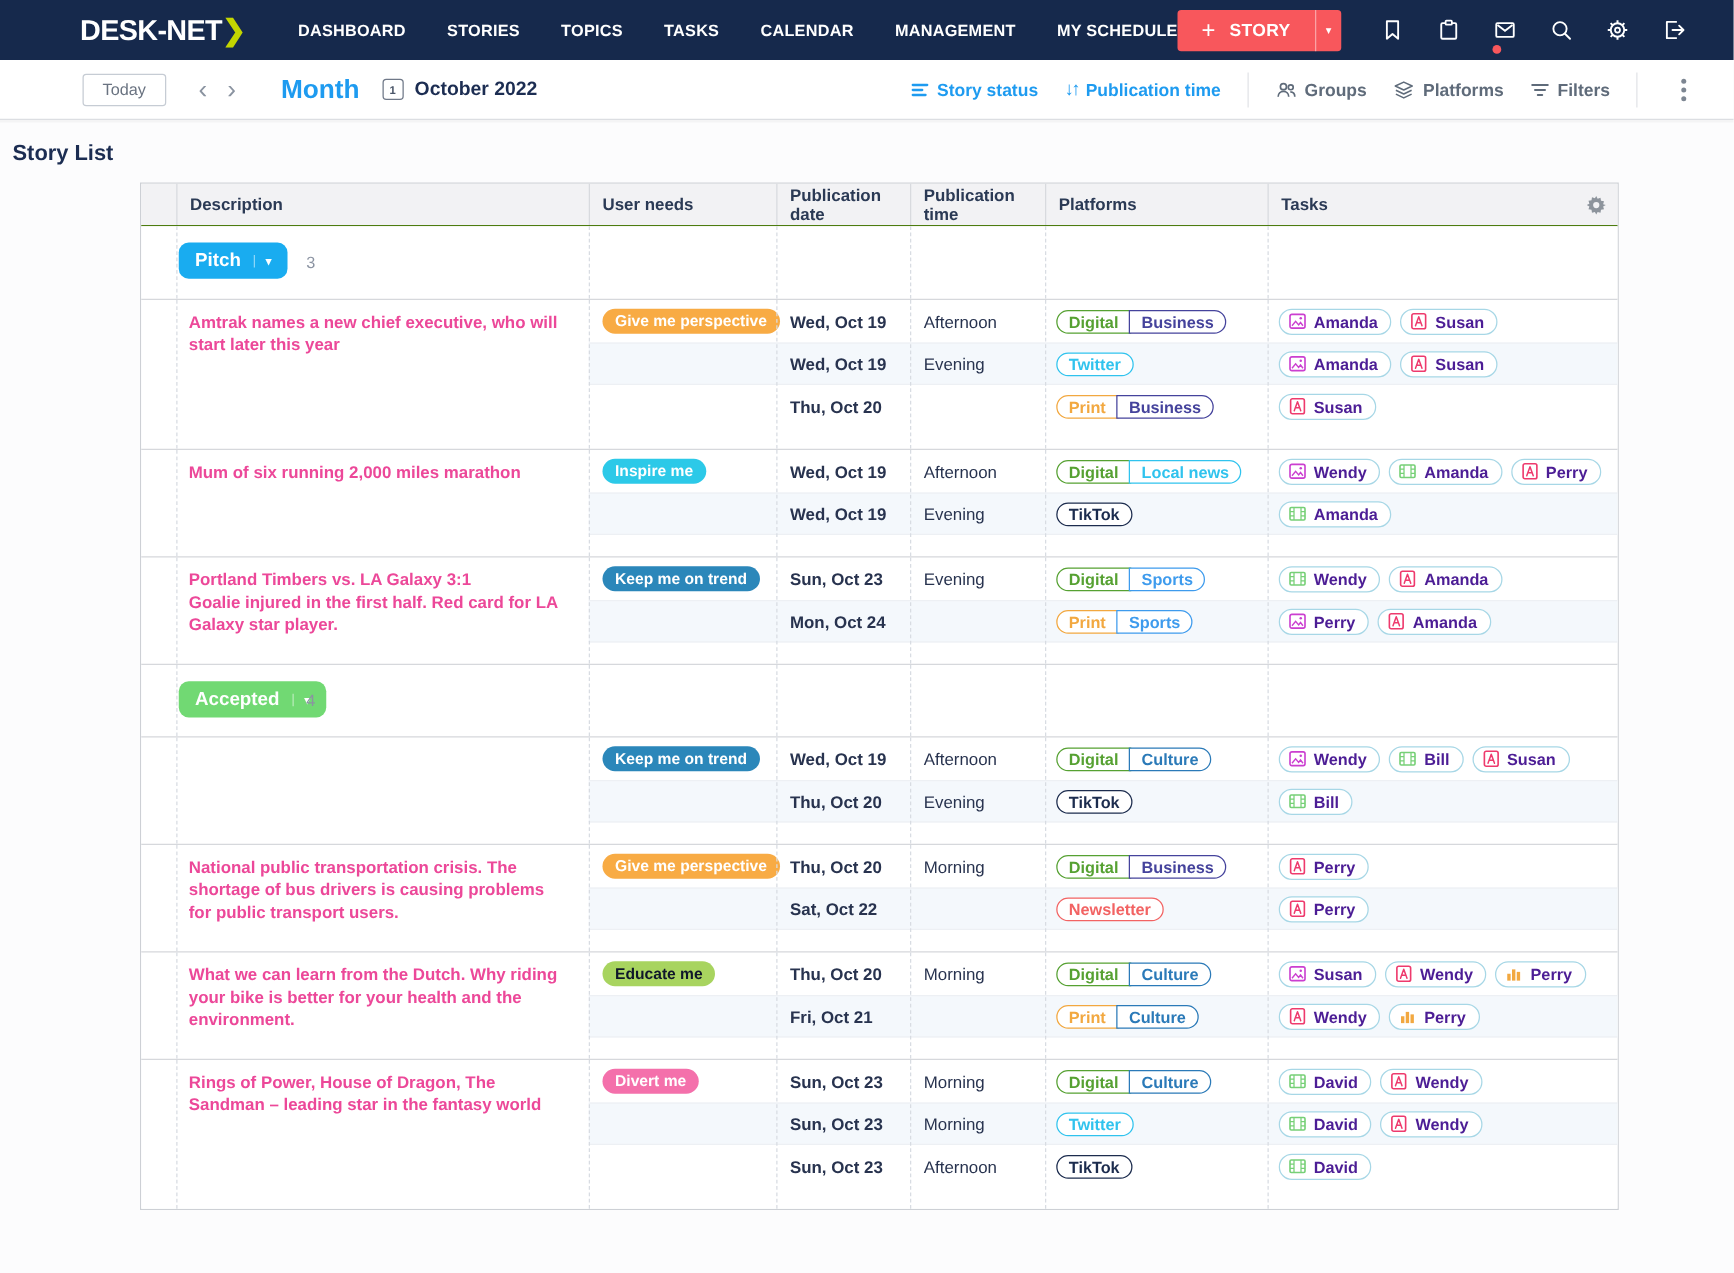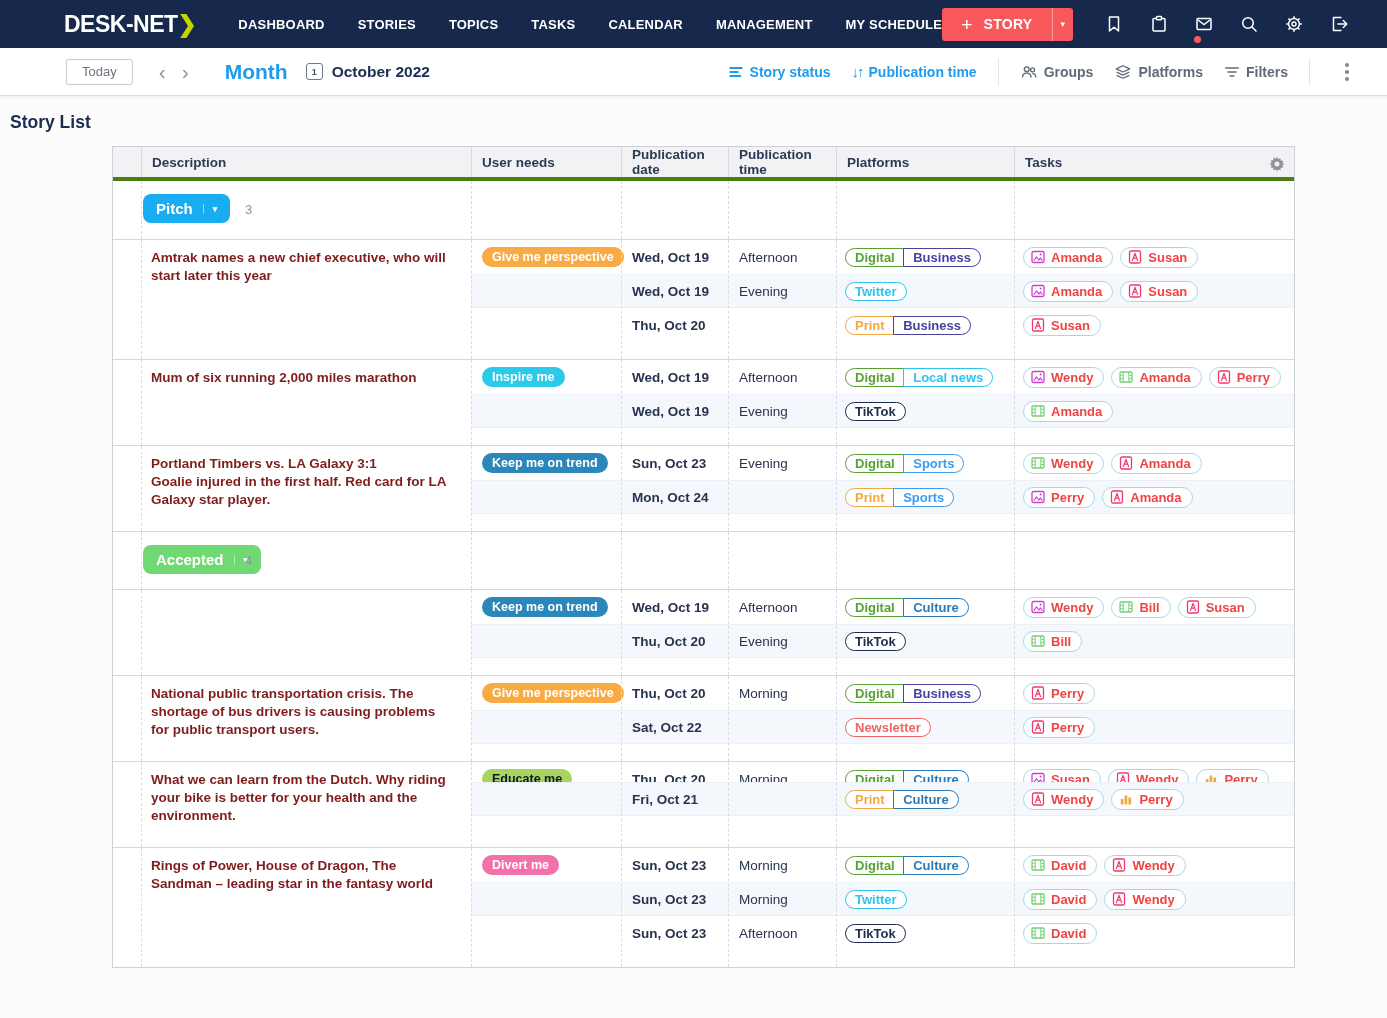--- a/index.html
+++ b/index.html
@@ -36,52 +36,52 @@
   .tb-gray{color:#5f6b7a;font-weight:600}
   .tb-divider{width:1px;height:28px;background:#e2e4e8}
   .updown{font-size:15px;font-weight:bold;letter-spacing:-2px}
   .kebab{display:flex;flex-direction:column;gap:3px;padding:4px 8px;cursor:pointer;margin-left:6px}
   .kebab i{width:4px;height:4px;border-radius:50%;background:#7d8692;display:block}
 
   
   .page-title{margin:16px 0 0 10px;font-size:17.5px;font-weight:bold;color:#1c2d52}
 
   .table{position:relative;margin:13px 0 0 112px;width:1183px;border:1px solid #cdd0d5;background:#fff}
-  .thead{display:flex;height:34px;background:#f2f2f4;border-bottom:4px solid #4d7c0f;align-items:stretch;position:relative}
+  .thead{display:flex;height:34px;background:#f2f2f4;border-bottom:1px solid #4d7c0f;align-items:stretch;position:relative}
   .th{font-size:13.5px;font-weight:bold;color:#2b3a55;padding-left:10px;border-left:1px solid #d8dade;display:flex;align-items:center}
   .th.c0{width:28px;border-left:none}
   .w-desc{width:330px}.w-needs{width:150px}.w-date{width:107px}.w-time{width:108px}.w-plat{width:178px}.w-tasks{flex:1}
   .thead-gear{position:absolute;right:9px;top:9px;width:16px;height:16px;cursor:pointer}
 
   .grouprow{position:relative;height:58px;background:#fff;border-top:1px solid #d6d8dc}
   .grouprow:first-child{border-top:none}
   .gpill{position:absolute;left:30px;top:13px;display:inline-flex;align-items:center;color:#fff;font-weight:bold;font-size:15px;padding:6px 13px;border-radius:8px;cursor:pointer;white-space:nowrap}
   .gpill .caret{margin-left:10px;padding-left:9px;border-left:1px solid rgba(255,255,255,.5);font-size:9px}
   .gcount{position:absolute;left:132px;top:21px;color:#8b93a2;font-size:13px}
 
   .story{position:relative;border-top:1px solid #d6d8dc;background:#fff;cursor:pointer}
   .vline{position:absolute;top:0;bottom:0;width:0;border-left:1px dashed #d8dce2;pointer-events:none}
-  .desc{position:absolute;left:38px;top:9px;width:302px;font-size:13.5px;font-weight:600;color:#7f1d1d;line-height:1.32;z-index:2}
+  .desc{position:absolute;left:38px;top:9px;width:302px;font-size:13.5px;font-weight:600;color:#ec4899;line-height:1.32;z-index:2}
   .strip{position:absolute;left:358px;right:0;height:34px;display:flex;align-items:center}
   .strip.alt{background:#f4f8fc;border-top:1px solid #edf0f4;border-bottom:1px solid #edf0f4}
   .cell{display:flex;align-items:center}
   .cell.needs{width:150px;padding-left:11px}
   .cell.date{width:107px;padding-left:11px;font-weight:bold;font-size:13.5px;color:#28334f}
   .cell.time{width:108px;padding-left:11px;font-size:13.5px;color:#28334f}
   .cell.plats{width:178px;padding-left:9px;gap:6px}
   .cell.tasks{flex:1;padding-left:9px;gap:7px}
 
   .uneed{display:inline-block;font-size:12.5px;font-weight:bold;padding:3px 10px;border-radius:10px;white-space:nowrap;cursor:pointer}
 
   .plat{display:inline-flex}
   .platpart{display:inline-block;border:1.5px solid;font-size:13px;font-weight:bold;padding:1px 9px;border-radius:12px;background:#fff;white-space:nowrap;cursor:pointer}
   .seg-first{border-radius:12px 0 0 12px}
   .seg-next{border-radius:0 12px 12px 0;margin-left:-1.5px}
 
-  .chip{display:inline-flex;align-items:center;gap:6px;border:1px solid #a7d7e6;border-radius:12px;background:#fff;padding:2px 10px 2px 7px;font-size:13px;font-weight:bold;color:#ef4444;white-space:nowrap;cursor:pointer}
+  .chip{display:inline-flex;align-items:center;gap:6px;border:1px solid #a7d7e6;border-radius:12px;background:#fff;padding:2px 10px 2px 7px;font-size:13px;font-weight:bold;color:#4c1d95;white-space:nowrap;cursor:pointer}
   .ticon{width:14px;height:14px;display:block}
 </style>
 </head>
 <body>
 
 <nav class="navbar">
   <div class="logo"><span>DESK-NET</span><span class="chev">❯</span></div>
   <div class="nav-items">
     <a class="nav-item">DASHBOARD</a>
     <a class="nav-item">STORIES</a>
@@ -606,21 +606,21 @@
             <span class="chip">
               <svg class="ticon" viewBox="0 0 14 14">
                 <rect x="1.8" y="7" width="2.7" height="5.5" fill="#f2a840"></rect>
                 <rect x="5.6" y="3.5" width="2.7" height="9" fill="#f2a840"></rect>
                 <rect x="9.4" y="5.5" width="2.7" height="7" fill="#f2a840"></rect>
               </svg>
               <span>Perry</span>
             </span>
           </span>
     </div>
-        <div class="strip alt" style="top:20px">
+        <div class="strip alt" style="top:34px">
       <span class="cell needs"></span>
       <span class="cell date">Fri, Oct 21</span>
       <span class="cell time"></span>
       <span class="cell plats">
             <span class="plat">
               <span class="platpart seg-first" style="color:#f2a840;border-color:#f2a840">Print</span>
               <span class="platpart seg-next" style="color:#2b7ab8;border-color:#2b7ab8">Culture</span>
             </span>
           </span>
       <span class="cell tasks">

